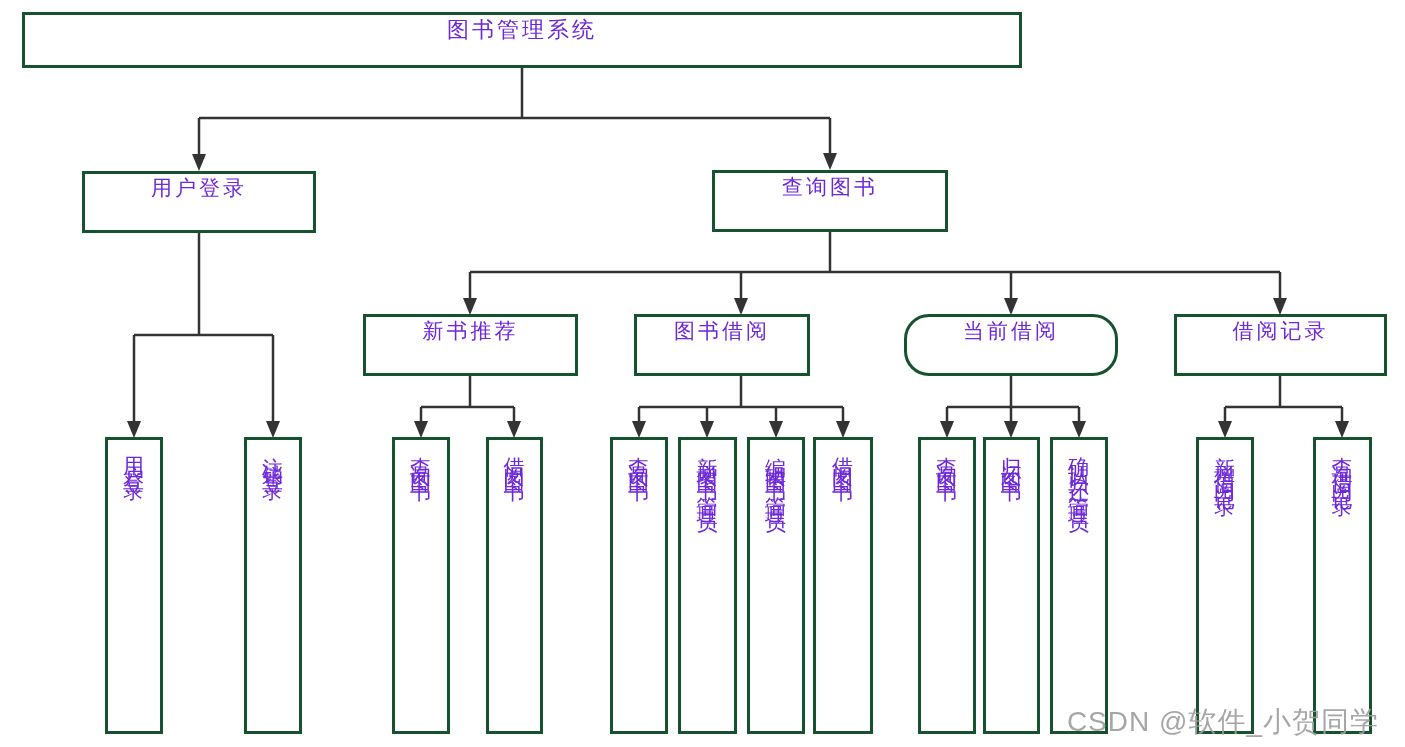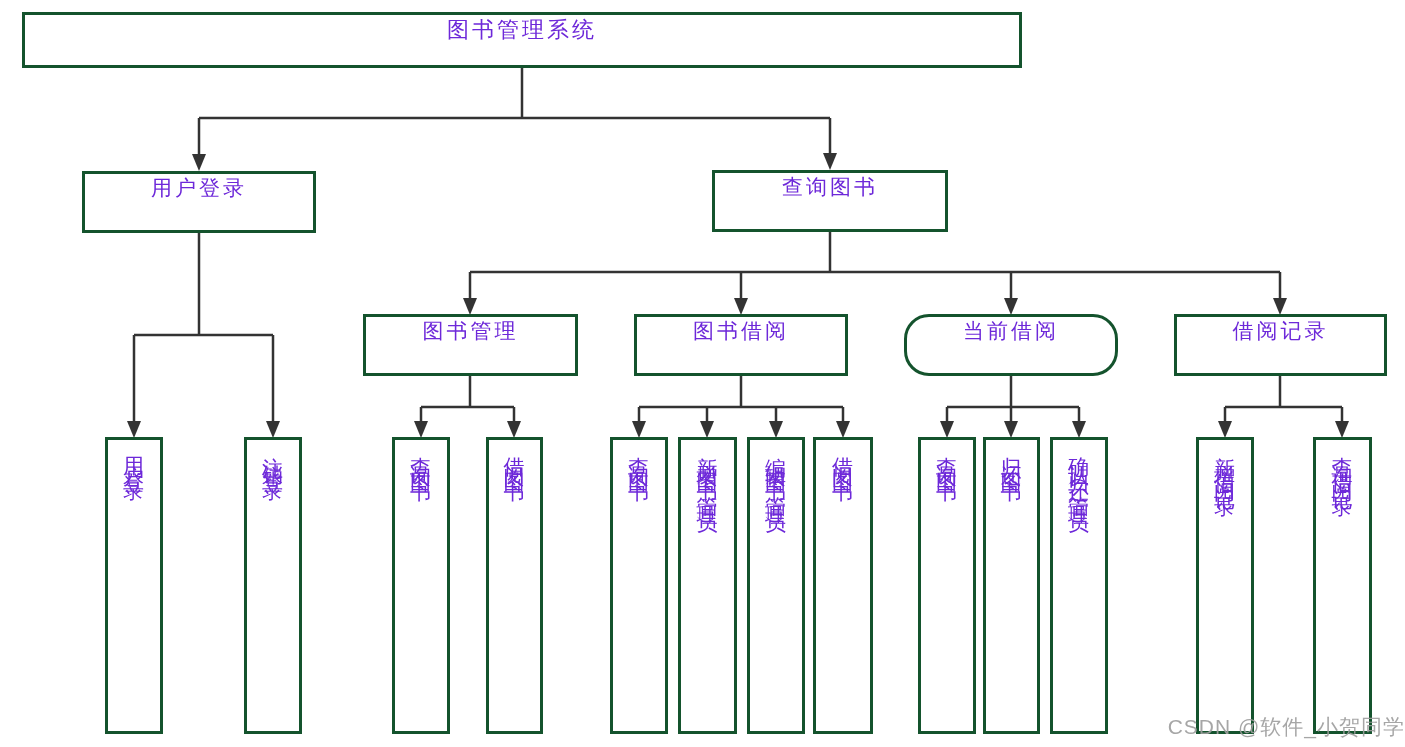--- a/index.html
+++ b/index.html
@@ -25,23 +25,23 @@
   .leaf{font-size:21px;}
   .leaf .vtext{
     writing-mode:vertical-rl;
     text-orientation:mixed;
     letter-spacing:8px;
     line-height:1;
   }
   .connectors{position:absolute;left:0;top:0;}
   .watermark{
     position:absolute;
-    right:0;
+    right:26px;
     bottom:6px;
-    font-size:21px;
+    font-size:28px;
     letter-spacing:1px;
     color:rgba(158,158,158,0.92);
     z-index:5;
     white-space:nowrap;
   }
 </style>
 </head>
 <body>
 
 <div class="stage">
@@ -140,23 +140,23 @@
   </div>
 
   <div class="node hnode" style="left:82px;top:171px;width:234px;height:62px;">
     <span>用户登录</span>
   </div>
   <div class="node hnode" style="left:712px;top:170px;width:236px;height:62px;">
     <span>查询图书</span>
   </div>
 
   <div class="node hnode" style="left:363px;top:314px;width:215px;height:62px;">
-    <span>图书管理</span>
-  </div>
-  <div class="node hnode" style="left:634px;top:314px;width:214px;height:62px;">
+    <span>新书推荐</span>
+  </div>
+  <div class="node hnode" style="left:634px;top:314px;width:176px;height:62px;">
     <span>图书借阅</span>
   </div>
   <div class="node hnode" style="left:904px;top:314px;width:214px;height:62px;border-radius:25px;">
     <span>当前借阅</span>
   </div>
   <div class="node hnode" style="left:1174px;top:314px;width:213px;height:62px;">
     <span>借阅记录</span>
   </div>
 
   <div class="node leaf" style="left:105px;top:437px;width:58px;height:297px;">

